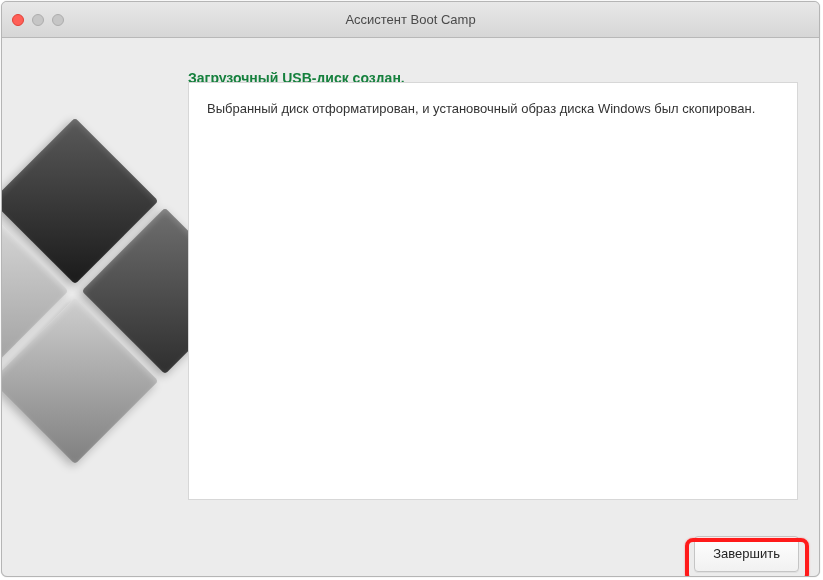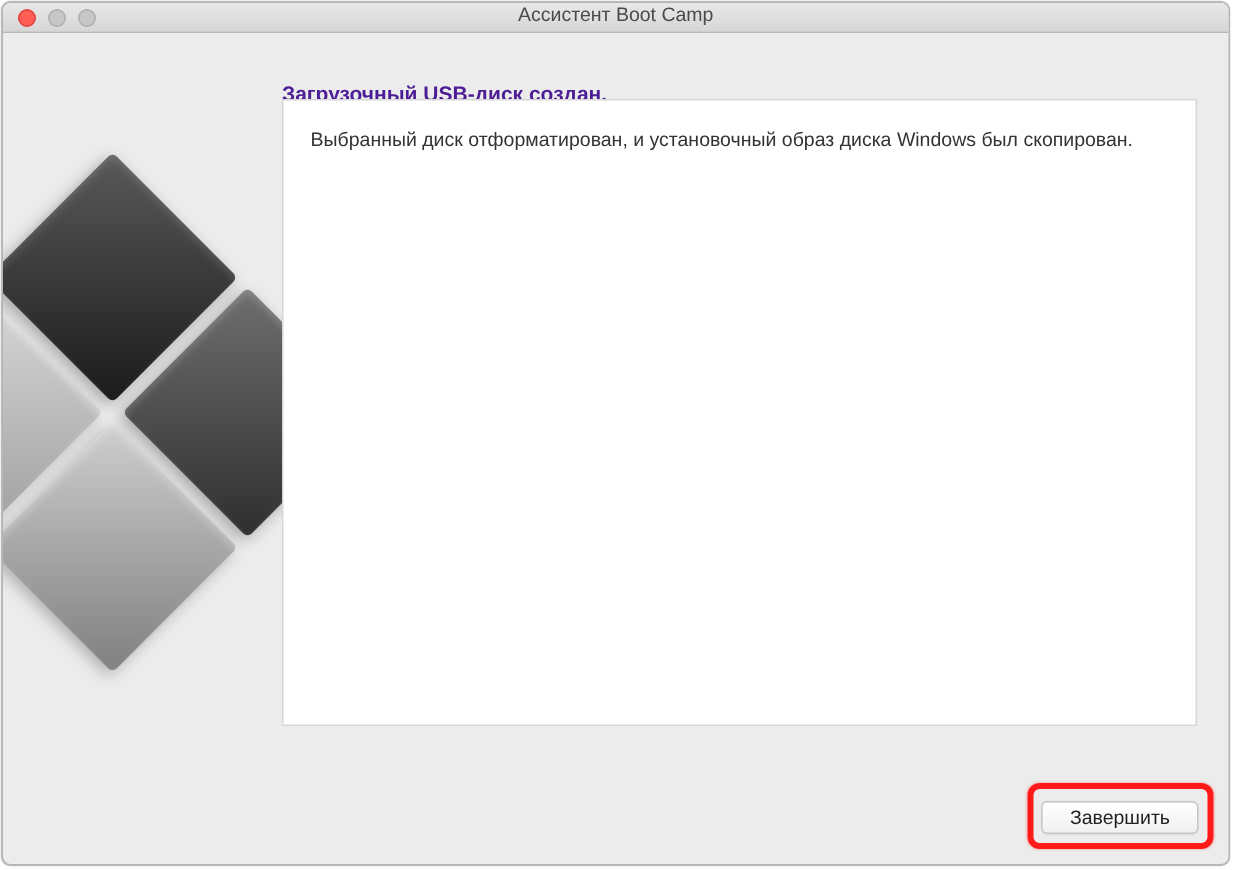--- a/index.html
+++ b/index.html
@@ -20,24 +20,25 @@
       height: 576px;
       background: #ececec;
       border: 1px solid #b5b5b5;
       border-radius: 6px;
       position: relative;
       overflow: hidden;
       margin: 1px;
       box-shadow: 0 0 1px rgba(0,0,0,0.3);
     }
     .titlebar {
-      height: 20px;
+      height: 36px;
       background: linear-gradient(to bottom, #e8e8e8, #d6d6d6);
       border-bottom: 1px solid #b8b8b8;
       display: flex;
+      align-items: center;
       position: relative;
     }
     .traffic-lights {
       display: flex;
       gap: 8px;
       padding-left: 10px;
       align-items: center;
     }
     .tl {
       width: 12px;
@@ -58,21 +59,21 @@
     .content {
       position: relative;
       height: calc(100% - 24px);
     }
     .heading {
       position: absolute;
       top: 32px;
       left: 186px;
       font-size: 14px;
       font-weight: 700;
-      color: #4c1d95;
+      color: #15803d;
     }
     .panel {
       position: absolute;
       top: 44px;
       left: 186px;
       width: 610px;
       height: 418px;
       background: #ffffff;
       border: 1px solid #d7d7d7;
     }
@@ -122,21 +123,21 @@
       right: 20px;
     }
     .push-button {
       font-family: inherit;
       font-size: 13px;
       color: #232323;
       background: linear-gradient(to bottom, #ffffff, #f1f1f1);
       border: 1px solid #c5c5c5;
       border-radius: 4px;
       padding: 3px 18px;
-      height: 22px;
+      height: 36px;
       line-height: 14px;
       box-shadow: 0 1px 0 rgba(0,0,0,0.05);
       cursor: pointer;
     }
     .highlight-ring {
       position: absolute;
       bottom: 6px;
       right: 10px;
       width: 124px;
       height: 44px;

